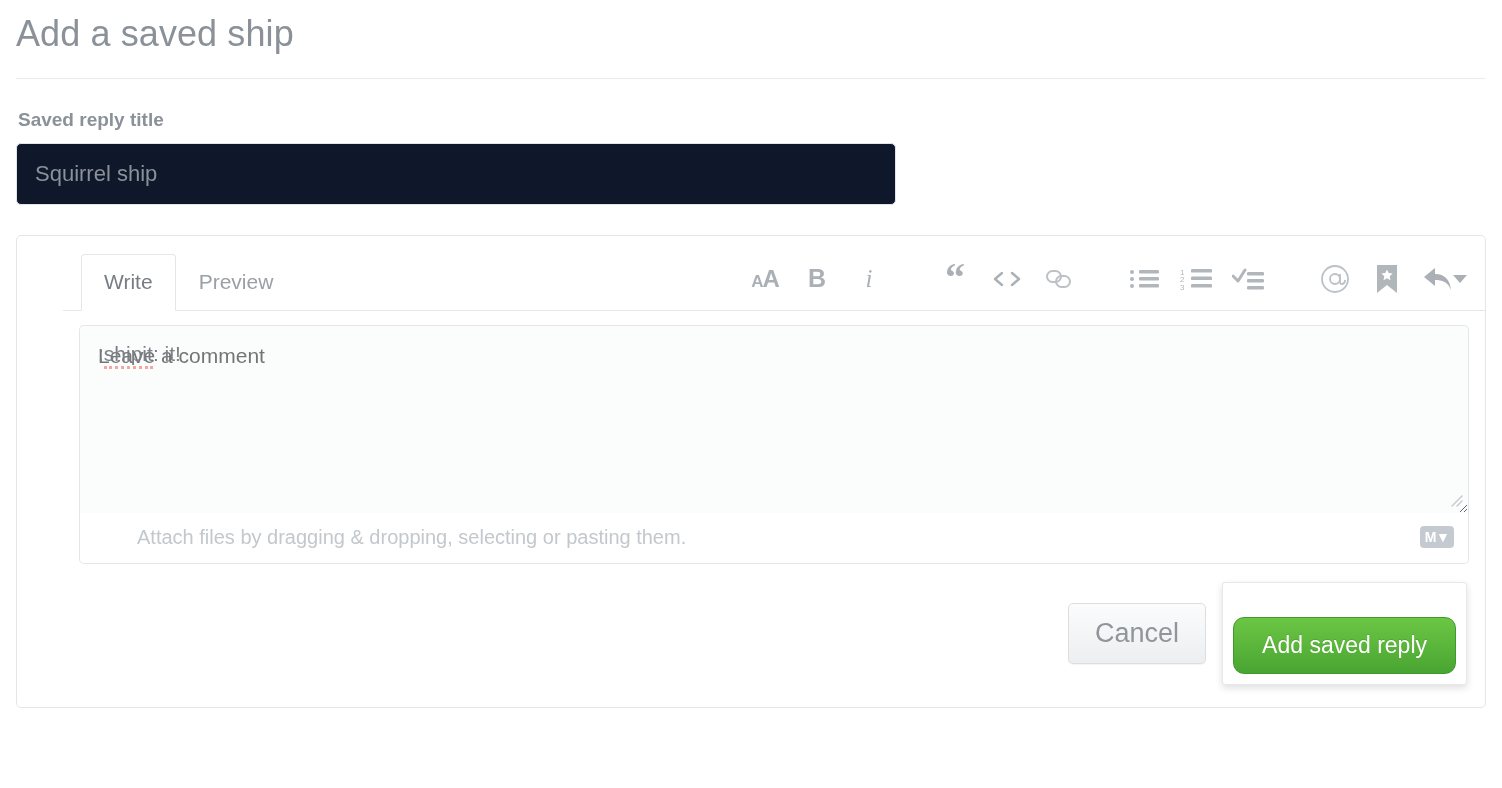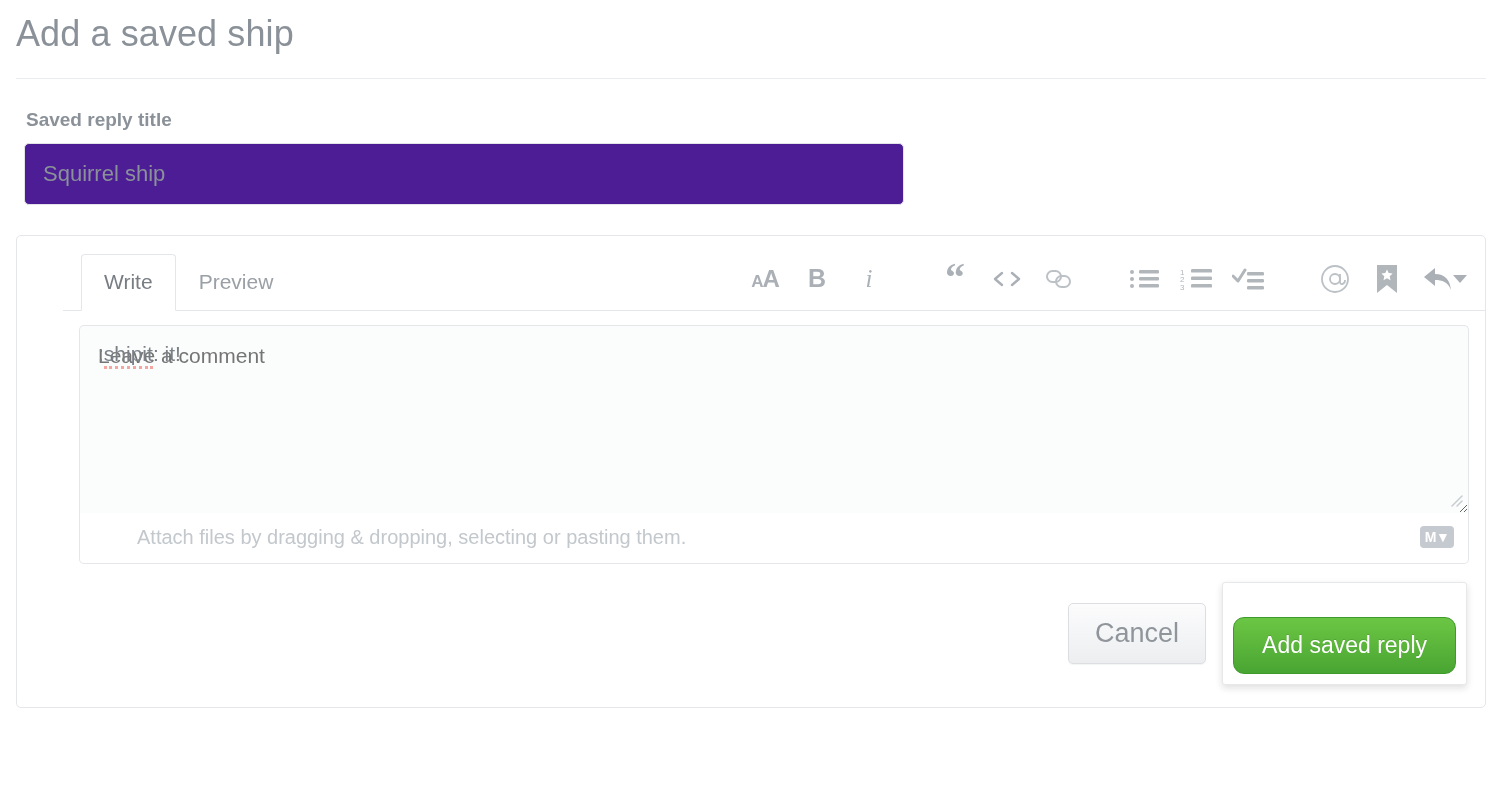--- a/index.html
+++ b/index.html
@@ -30,39 +30,39 @@
     letter-spacing: 0.1px;
   }
   .header-rule {
     margin: 24px 16px 0 16px;
     height: 1px;
     background: #eaecef;
   }
 
   
   .field-block {
-    margin: 30px 16px 0 24px;
+    margin: 30px 16px 0 16px;
   }
   .field-label {
     font-size: 19px;
     font-weight: 700;
     color: #8a9198;
     margin: 0 0 12px 2px;
     line-height: 1.2;
   }
   .title-input {
     display: block;
     box-sizing: border-box;
     width: 880px;
     height: 62px;
     padding: 0 18px;
     font-family: "Liberation Sans", sans-serif;
     font-size: 22px;
     color: #8a9198;
-    background: #4c1d95;
+    background: #0f172a;
     border: 1px solid #e2e4e7;
     border-radius: 5px;
     outline: none;
     box-shadow: inset 0 1px 2px rgba(27,31,35,.045);
   }
 
   
   .comment-box {
     margin: 30px 16px 0 16px;
     border: 1px solid #e4e6e9;

